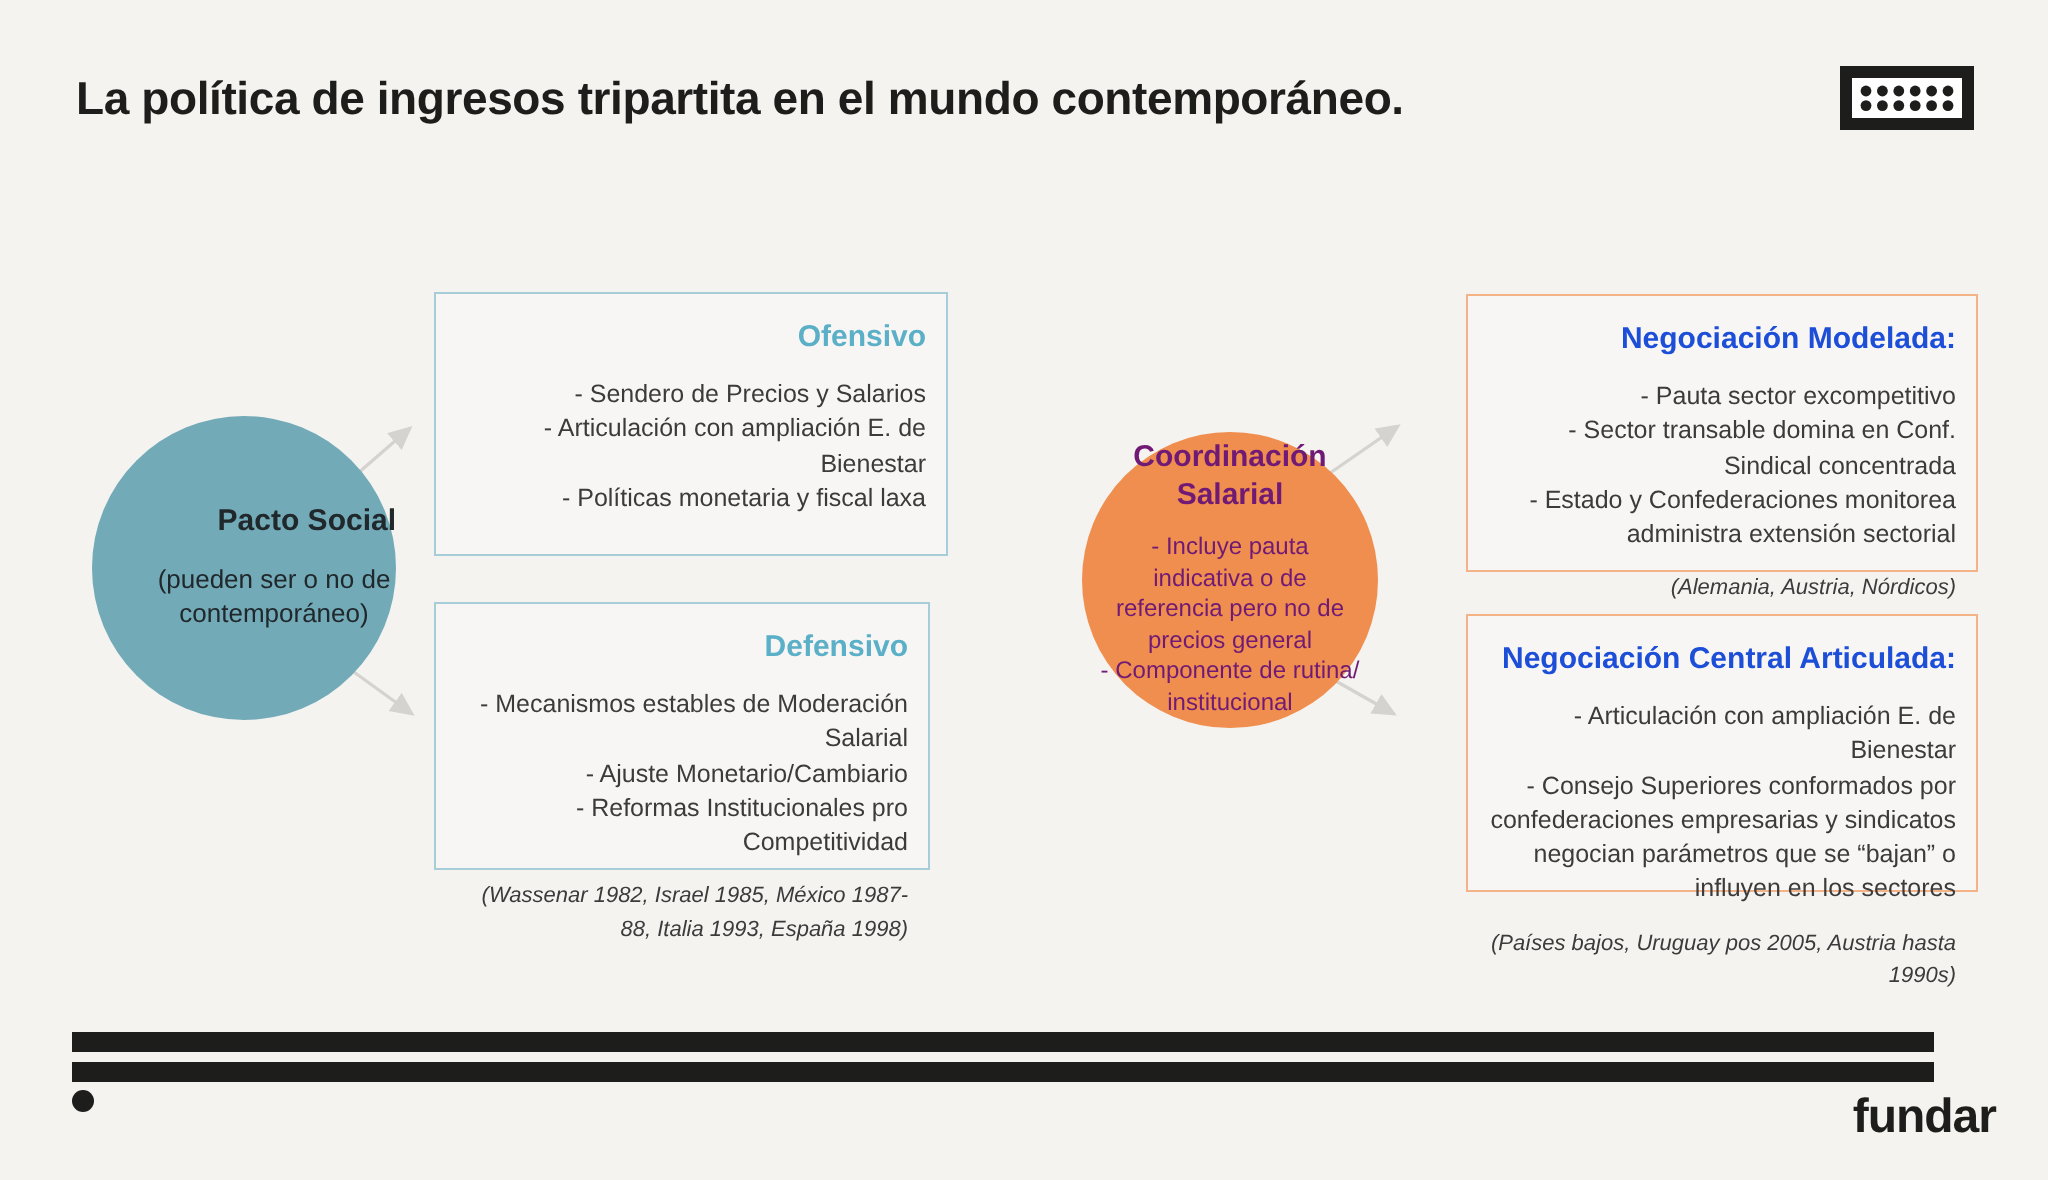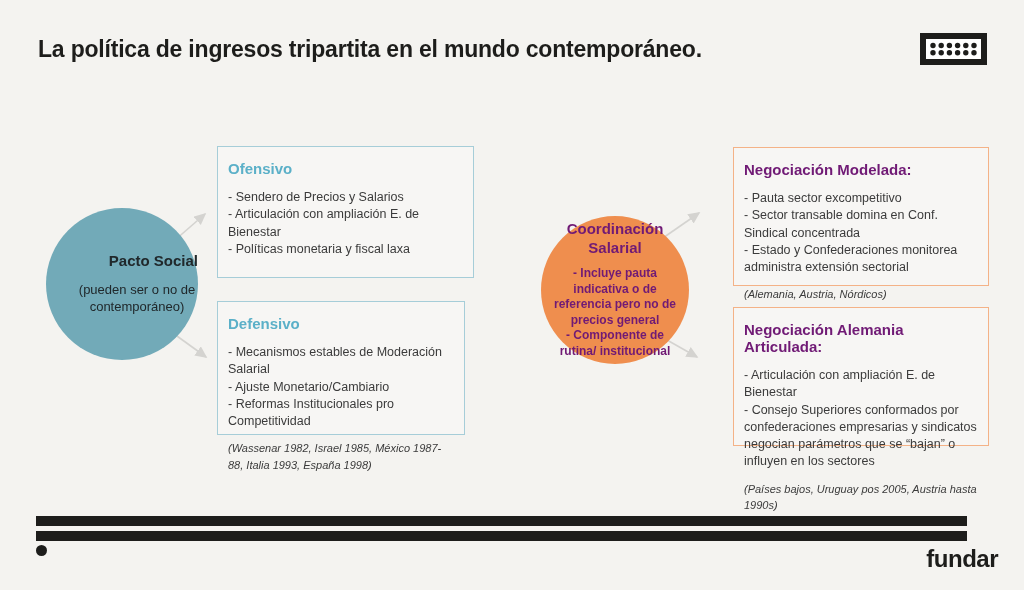--- a/index.html
+++ b/index.html
@@ -18,31 +18,31 @@
   .circle{
     position:absolute;border-radius:50%;
     display:flex;flex-direction:column;align-items:center;justify-content:center;
     text-align:center;color:#20282b;
   }
   .circle-teal{left:46px;top:208px;width:152px;height:152px;background:#72aab8;align-items:flex-end;}
   .circle-orange{left:541px;top:216px;width:148px;height:148px;background:#ef8e4e;color:#701a75;}
   .circle-title{font-size:15px;font-weight:bold;line-height:1.25;max-width:118px;}
   .circle-sub{font-size:13px;line-height:1.3;max-width:122px;margin-top:11px;}
   .circle-bullets{font-size:12px;line-height:1.3;max-width:132px;margin-top:8px;}
-  .circle-bullets .c-bullet{margin:0;font-weight:bold;}
+  .circle-bullets .c-bullet{margin:0;}
   
   .box{
     position:absolute;box-sizing:border-box;background:#f7f6f4;
-    text-align:left;padding:13px 10px 0;
+    text-align:right;padding:13px 10px 0;
   }
   .box-teal{border:1px solid #a6cdd8;}
   .box-orange{border:1px solid #f4b287;}
   .box-title{margin:0 0 12px;font-size:15px;font-weight:bold;}
   .box-teal .box-title{color:#5bb0c8;}
-  .box-orange .box-title{color:#701a75;}
+  .box-orange .box-title{color:#1d4ed8;}
   .bullet{font-size:12.5px;line-height:1.38;color:#3b3b3b;}
   .note{font-size:11px;font-style:italic;line-height:1.5;color:#3b3b3b;margin:10px auto 0;}
   .note-narrow{max-width:200px;}
   .note-mid{max-width:250px;}
   #box-ofensivo{left:217px;top:146px;width:257px;height:132px;}
   #box-defensivo{left:217px;top:301px;width:248px;height:134px;}
   #box-modelada{left:733px;top:147px;width:256px;height:139px;}
   #box-central{left:733px;top:307px;width:256px;height:139px;}
   
   .arrows{position:absolute;left:0;top:0;pointer-events:none;}
@@ -128,21 +128,21 @@
     <h2 class="box-title">Negociación Modelada:</h2>
     <div class="bullets">
       <div class="bullet">- Pauta sector excompetitivo</div>
       <div class="bullet">- Sector transable domina en Conf. Sindical concentrada</div>
       <div class="bullet">- Estado y Confederaciones monitorea administra extensión sectorial</div>
     </div>
     <div class="note">(Alemania, Austria, Nórdicos)</div>
   </section>
 
   <section class="box box-orange" id="box-central">
-    <h2 class="box-title">Negociación Alemania Articulada:</h2>
+    <h2 class="box-title">Negociación Central Articulada:</h2>
     <div class="bullets">
       <div class="bullet">- Articulación con ampliación E. de Bienestar</div>
       <div class="bullet">- Consejo Superiores conformados por confederaciones empresarias y sindicatos negocian parámetros que se “bajan” o influyen en los sectores</div>
     </div>
     <div class="note">(Países bajos, Uruguay pos 2005, Austria hasta 1990s)</div>
   </section>
 
   <div class="footer-bar b1"></div>
   <div class="footer-bar b2"></div>
   <div class="footer-dot"></div>

